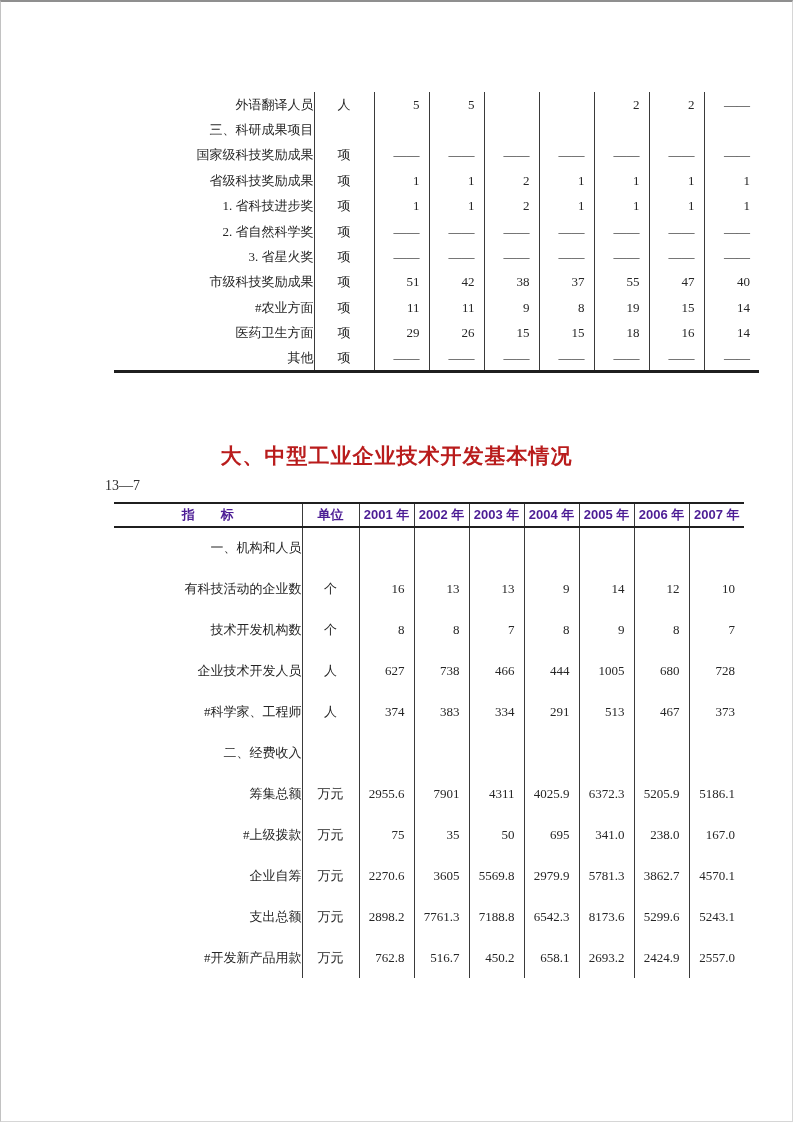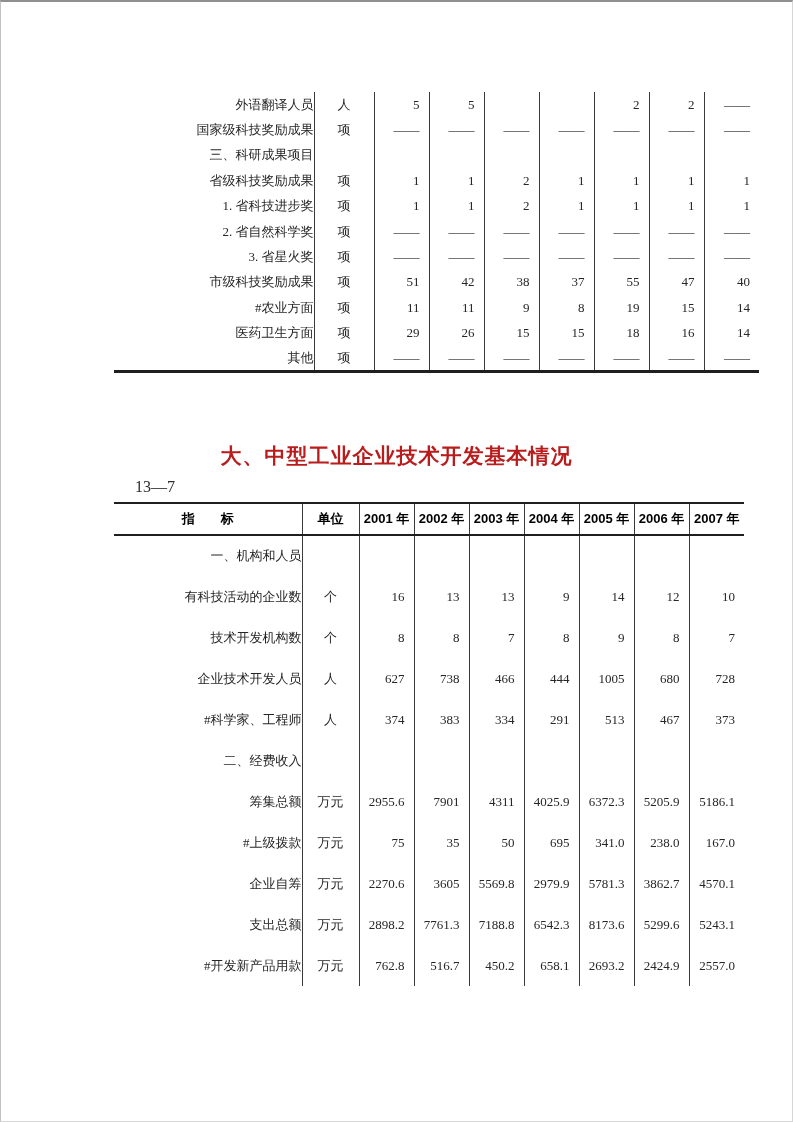--- a/index.html
+++ b/index.html
@@ -26,24 +26,24 @@
     border-bottom:3px solid #1f1f1f;
   }
   .t1 td { height:25.4px; font-size:13px; }
 
   
   .t2 {
     position:absolute; left:113px; top:500px; width:630px;
     border-top:2px solid #1f1f1f;
   }
   .t2 thead th {
-    height:32px;
+    height:24px;
     border-bottom:2px solid #1f1f1f;
     font-family:"Liberation Sans","DejaVu Sans",sans-serif;
-    font-weight:bold; font-size:13px; text-align:center; color:#000000;
+    font-weight:bold; font-size:13px; text-align:center; color:#4c1d95;
   }
   .t2 tbody td { height:41px; font-size:13px; }
 
   
   .t1 tr > td:not(:first-child),
   .t2 tr > th:not(:first-child),
   .t2 tr > td:not(:first-child) { border-left:1px solid #3a3a3a; }
 
   .label-cell { text-align:right; }
   .unit-cell  { text-align:center; }
@@ -56,22 +56,22 @@
   .lvl-num     { padding-left:46px;margin-top:25px; }
   .lvl-sub     { padding-left:50px; }
 
   .page-title {
     position:absolute; left:0; top:440px; width:100%;
     text-align:center;
     font-family:"Liberation Sans","DejaVu Sans",sans-serif;
     font-weight:bold; font-size:21px; letter-spacing:1px; color:#b91c1c;
   }
   .table-no {
-    position:absolute; left:134px; top:476px;
-    font-size:16px; color:#2e2e2e;
+    position:absolute; left:104px; top:476px;
+    font-size:14px; color:#2e2e2e;
   }
 </style>
 </head>
 <body>
 
 <div class="page">
 
   <table class="t1">
     <colgroup>
       <col style="width:200px">
@@ -90,40 +90,40 @@
           <td class="unit-cell">人</td>
           <td class="value-cell">5</td>
           <td class="value-cell">5</td>
           <td class="value-cell"></td>
           <td class="value-cell"></td>
           <td class="value-cell">2</td>
           <td class="value-cell">2</td>
           <td class="value-cell">——</td>
         </tr>
         <tr>
-          <td class="label-cell lvl-item">国家级科技奖励成果</td>
-          <td class="unit-cell">项</td>
-          <td class="value-cell">——</td>
-          <td class="value-cell">——</td>
-          <td class="value-cell">——</td>
-          <td class="value-cell">——</td>
-          <td class="value-cell">——</td>
-          <td class="value-cell">——</td>
-          <td class="value-cell">——</td>
-        </tr>
-        <tr>
           <td class="label-cell lvl-section">三、科研成果项目</td>
           <td class="unit-cell"></td>
           <td class="value-cell"></td>
           <td class="value-cell"></td>
           <td class="value-cell"></td>
           <td class="value-cell"></td>
           <td class="value-cell"></td>
           <td class="value-cell"></td>
           <td class="value-cell"></td>
+        </tr>
+        <tr>
+          <td class="label-cell lvl-item">国家级科技奖励成果</td>
+          <td class="unit-cell">项</td>
+          <td class="value-cell">——</td>
+          <td class="value-cell">——</td>
+          <td class="value-cell">——</td>
+          <td class="value-cell">——</td>
+          <td class="value-cell">——</td>
+          <td class="value-cell">——</td>
+          <td class="value-cell">——</td>
         </tr>
         <tr>
           <td class="label-cell lvl-item">省级科技奖励成果</td>
           <td class="unit-cell">项</td>
           <td class="value-cell">1</td>
           <td class="value-cell">1</td>
           <td class="value-cell">2</td>
           <td class="value-cell">1</td>
           <td class="value-cell">1</td>
           <td class="value-cell">1</td>

